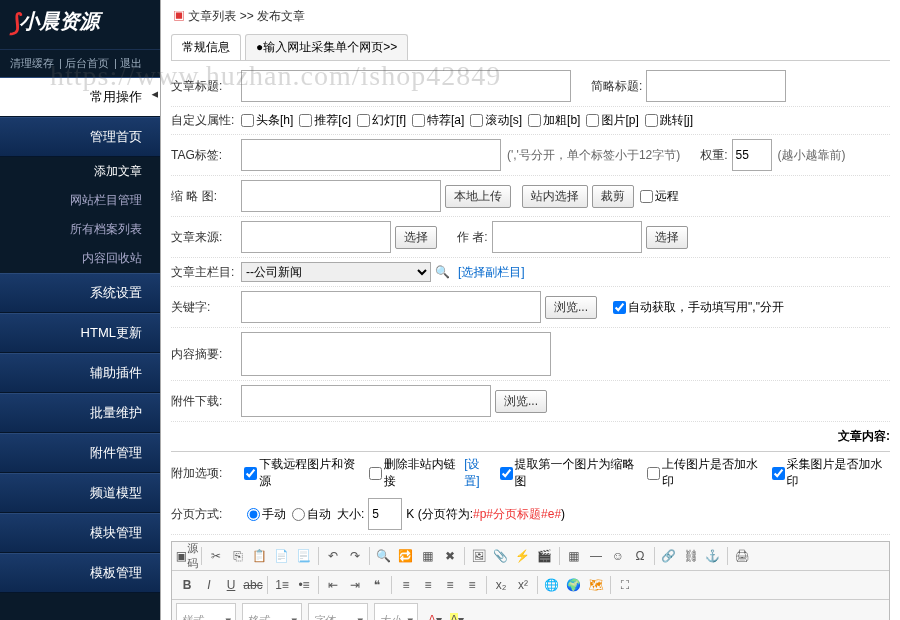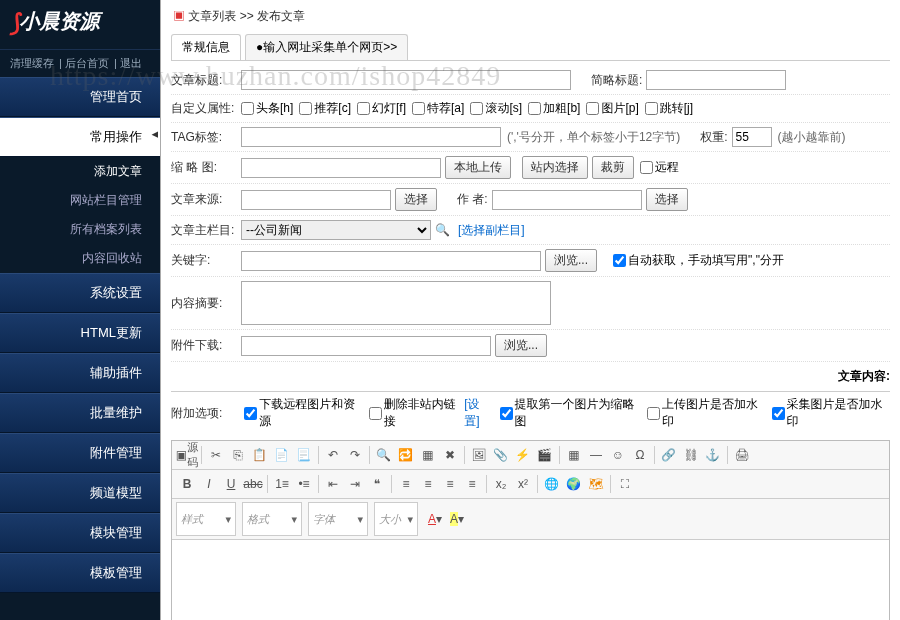--- a/index.html
+++ b/index.html
@@ -17,21 +17,21 @@
   .main { position: absolute; left: 160px; top: 0; right: 0; bottom: 0; background: #fff; padding: 4px 10px; overflow: hidden; border-left: 1px solid #aaa; }
   .breadcrumb { padding: 4px 2px; color: #333; font-size: 12px; }
   .breadcrumb .ic { color: #d33; }
   .tabs { border-bottom: 1px solid #ccc; margin-top: 4px; display: flex; position: relative; top: 1px; }
   .tab { padding: 4px 10px; border: 1px solid #ccc; border-bottom: none; background: #f5f5f5; margin-right: 4px; border-radius: 3px 3px 0 0; cursor: pointer; }
   .tab.active { background: #fff; }
   .form { padding: 6px 0; }
   .row { display: flex; align-items: center; padding: 4px 0; border-bottom: 1px dotted #ddd; min-height: 28px; }
   .row.nobd { border-bottom: none; }
   .label { width: 70px; text-align: left; padding-right: 4px; color: #333; }
-  input[type=text] { border: 1px solid #aaa; height: 20px; padding: 1px 3px; font-size: 12px; }
+  input[type=text] { border: 1px solid #aaa; height: 32px; padding: 1px 3px; font-size: 12px; }
   textarea { border: 1px solid #aaa; font-size: 12px; padding: 2px; resize: none; }
   .btn { display: inline-block; border: 1px solid #999; background: linear-gradient(#fff,#e8e8e8); padding: 2px 8px; margin-left: 4px; border-radius: 2px; cursor: pointer; font-size: 12px; color: #333; }
   select { border: 1px solid #aaa; height: 20px; font-size: 12px; }
   .chk { margin: 0 2px 0 6px; vertical-align: middle; }
   .chk:first-child { margin-left: 0; }
   .hint { color: #666; margin-left: 6px; }
   .blue { color: #06c; }
   .red { color: #e33; }
   .section-title { font-weight: bold; padding: 6px 0; border-bottom: 1px solid #ccc; text-align: right; }
   .editor { border: 1px solid #bbb; margin-top: 6px; }
@@ -51,22 +51,22 @@
 
 <div class="watermark">https://www.huzhan.com/ishop42849</div>
 
 <div class="sidebar">
   <div class="logo"><span class="swirl">⟆</span><span>小晨资源</span></div>
   <div class="top-links">
     <span>清理缓存</span> |
     <span>后台首页</span> |
     <span>退出</span>
   </div>
+  <a class="nav-item active">常用操作</a>
   <a class="nav-item">管理首页</a>
-  <a class="nav-item active">常用操作</a>
   <a class="sub-item sel">添加文章</a>
   <a class="sub-item">网站栏目管理</a>
   <a class="sub-item">所有档案列表</a>
   <a class="sub-item">内容回收站</a>
   <a class="nav-item">系统设置</a>
   <a class="nav-item">HTML更新</a>
   <a class="nav-item">辅助插件</a>
   <a class="nav-item">批量维护</a>
   <a class="nav-item">附件管理</a>
   <a class="nav-item">频道模型</a>
@@ -166,20 +166,32 @@
         <span>删除非站内链接</span>
       <span class="blue">[设置]</span>
       <input type="checkbox" class="chk" checked="" style="">
         <span>提取第一个图片为缩略图</span>
       <input type="checkbox" class="chk" style="">
         <span>上传图片是否加水印</span>
       <input type="checkbox" class="chk" checked="" style="">
         <span>采集图片是否加水印</span>
     </div>
 
+    <div class="row">
+      <span class="label">分页方式:</span>
+      <input type="radio" name="pg" checked="" class="chk" style="">
+        <span>手动</span>
+      <input type="radio" name="pg" class="chk" style="">
+        <span>自动</span>
+      <span style="margin-left:6px">大小:</span>
+      <input type="text" style="width: 34px; margin: 0px 4px;" value="5">
+      <span>K (分页符为:</span>
+      <span class="red">#p#分页标题#e#</span>
+      <span>)</span>
+    </div>
 
     <div class="editor">
       <div class="toolbar">
         <span class="tbtn">▣ <span style="font-size:11px">源码</span></span>
         <span class="sep"></span>
         <span class="tbtn">✂</span>
         <span class="tbtn">⎘</span>
         <span class="tbtn">📋</span>
         <span class="tbtn">📄</span>
         <span class="tbtn">📃</span>

